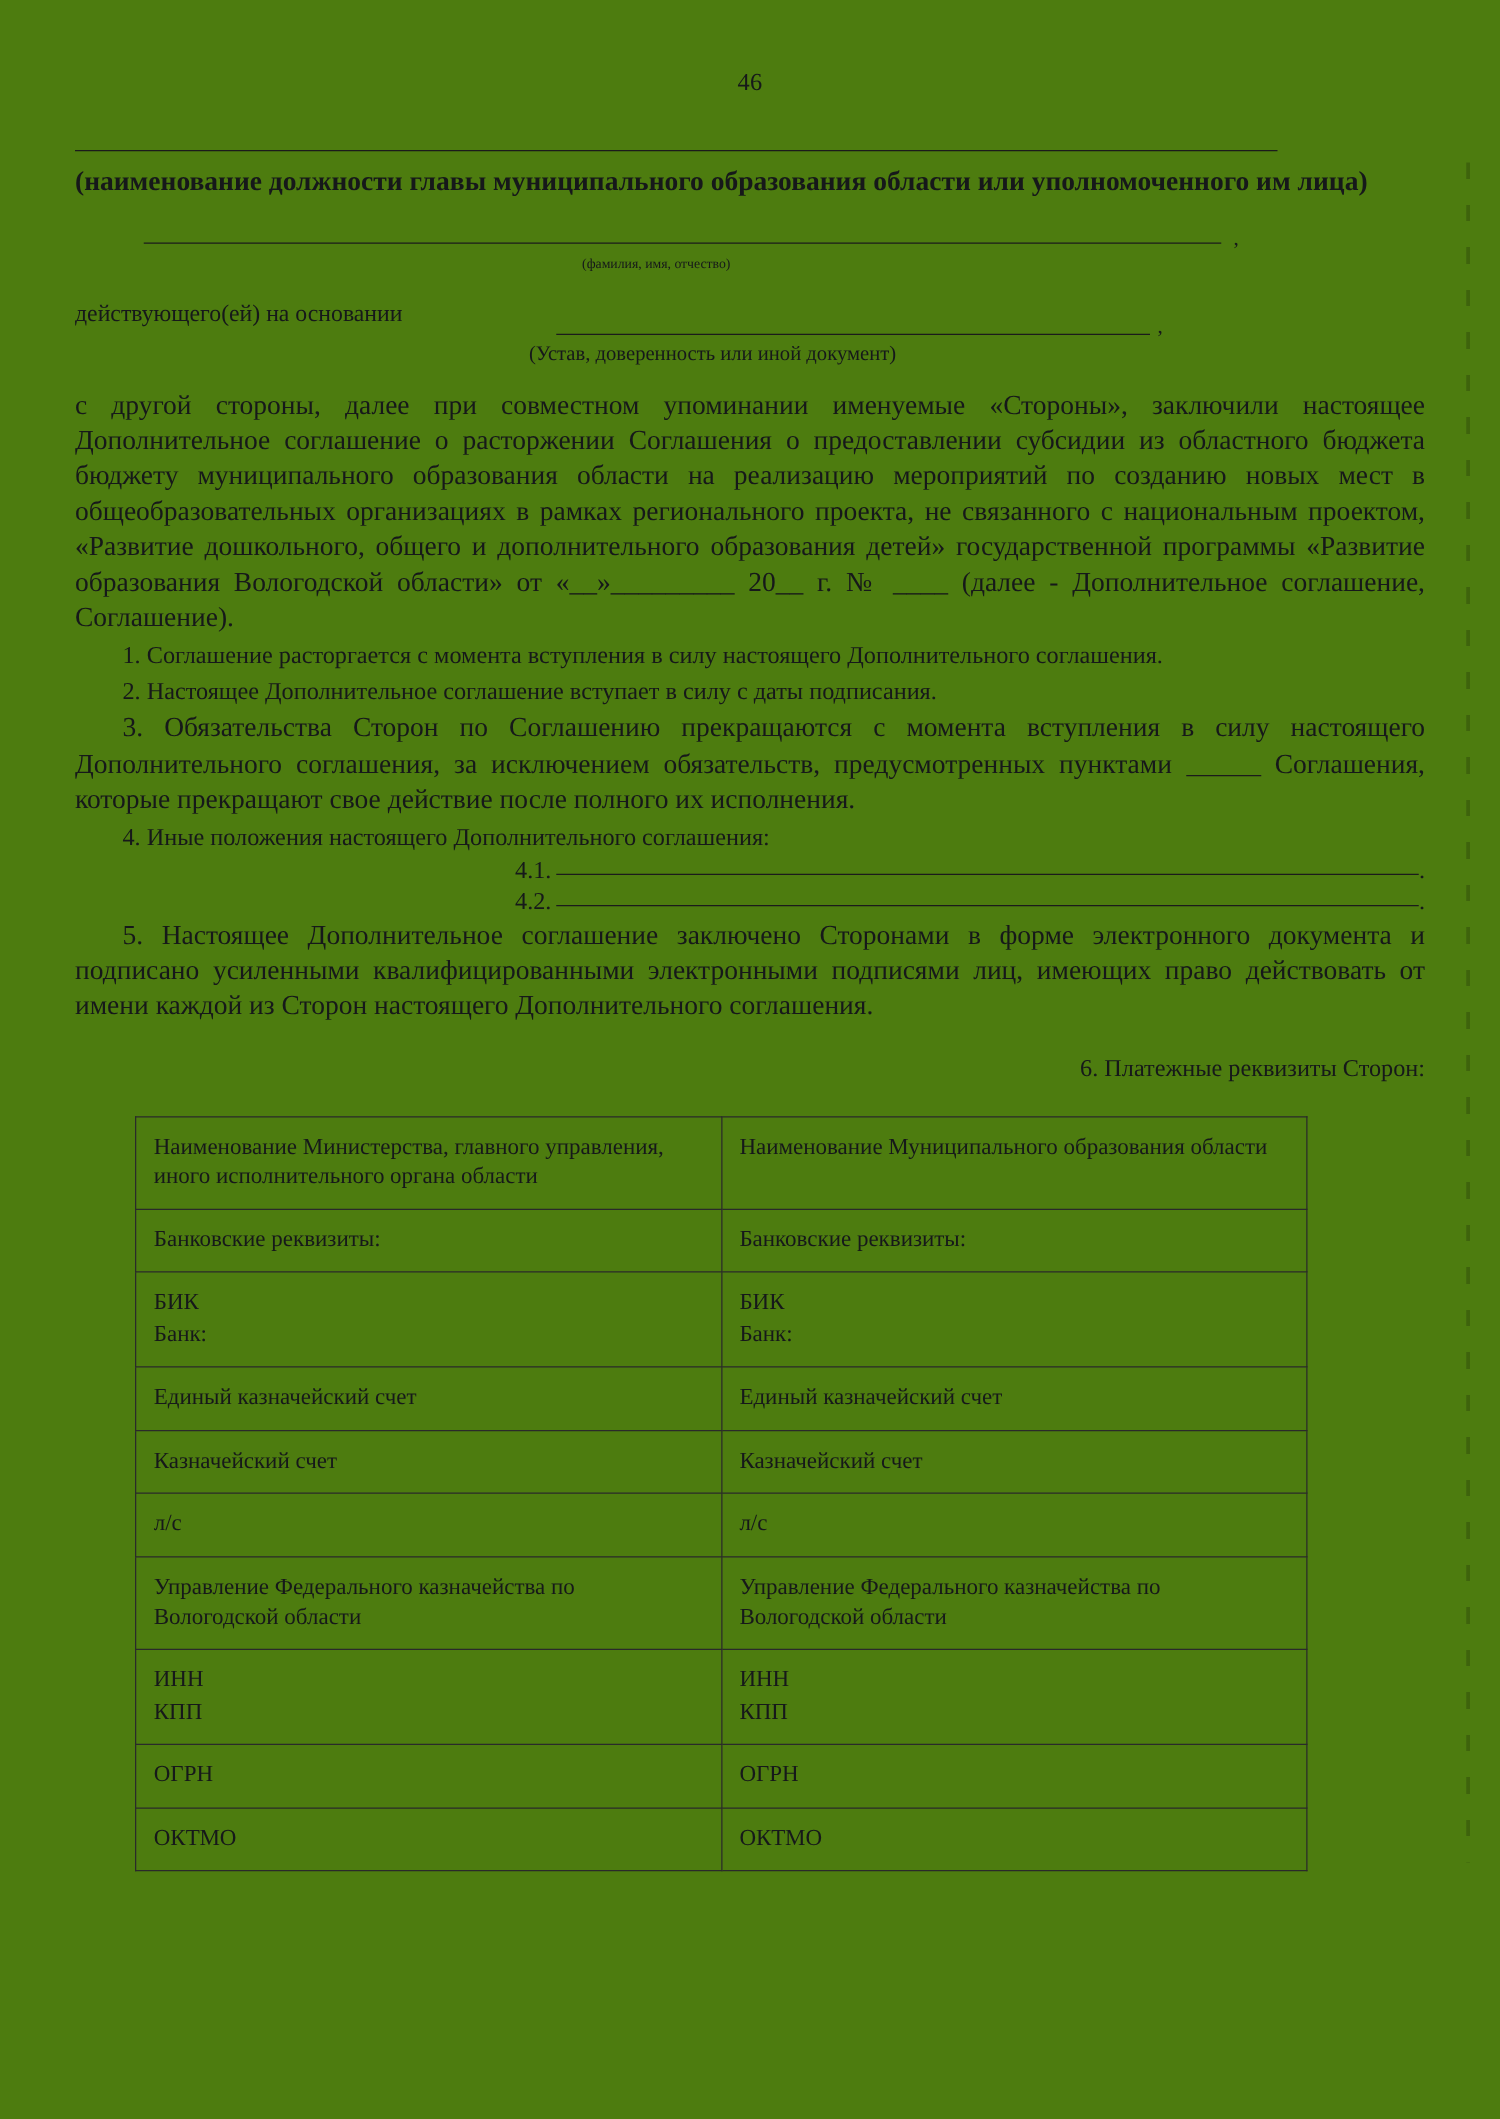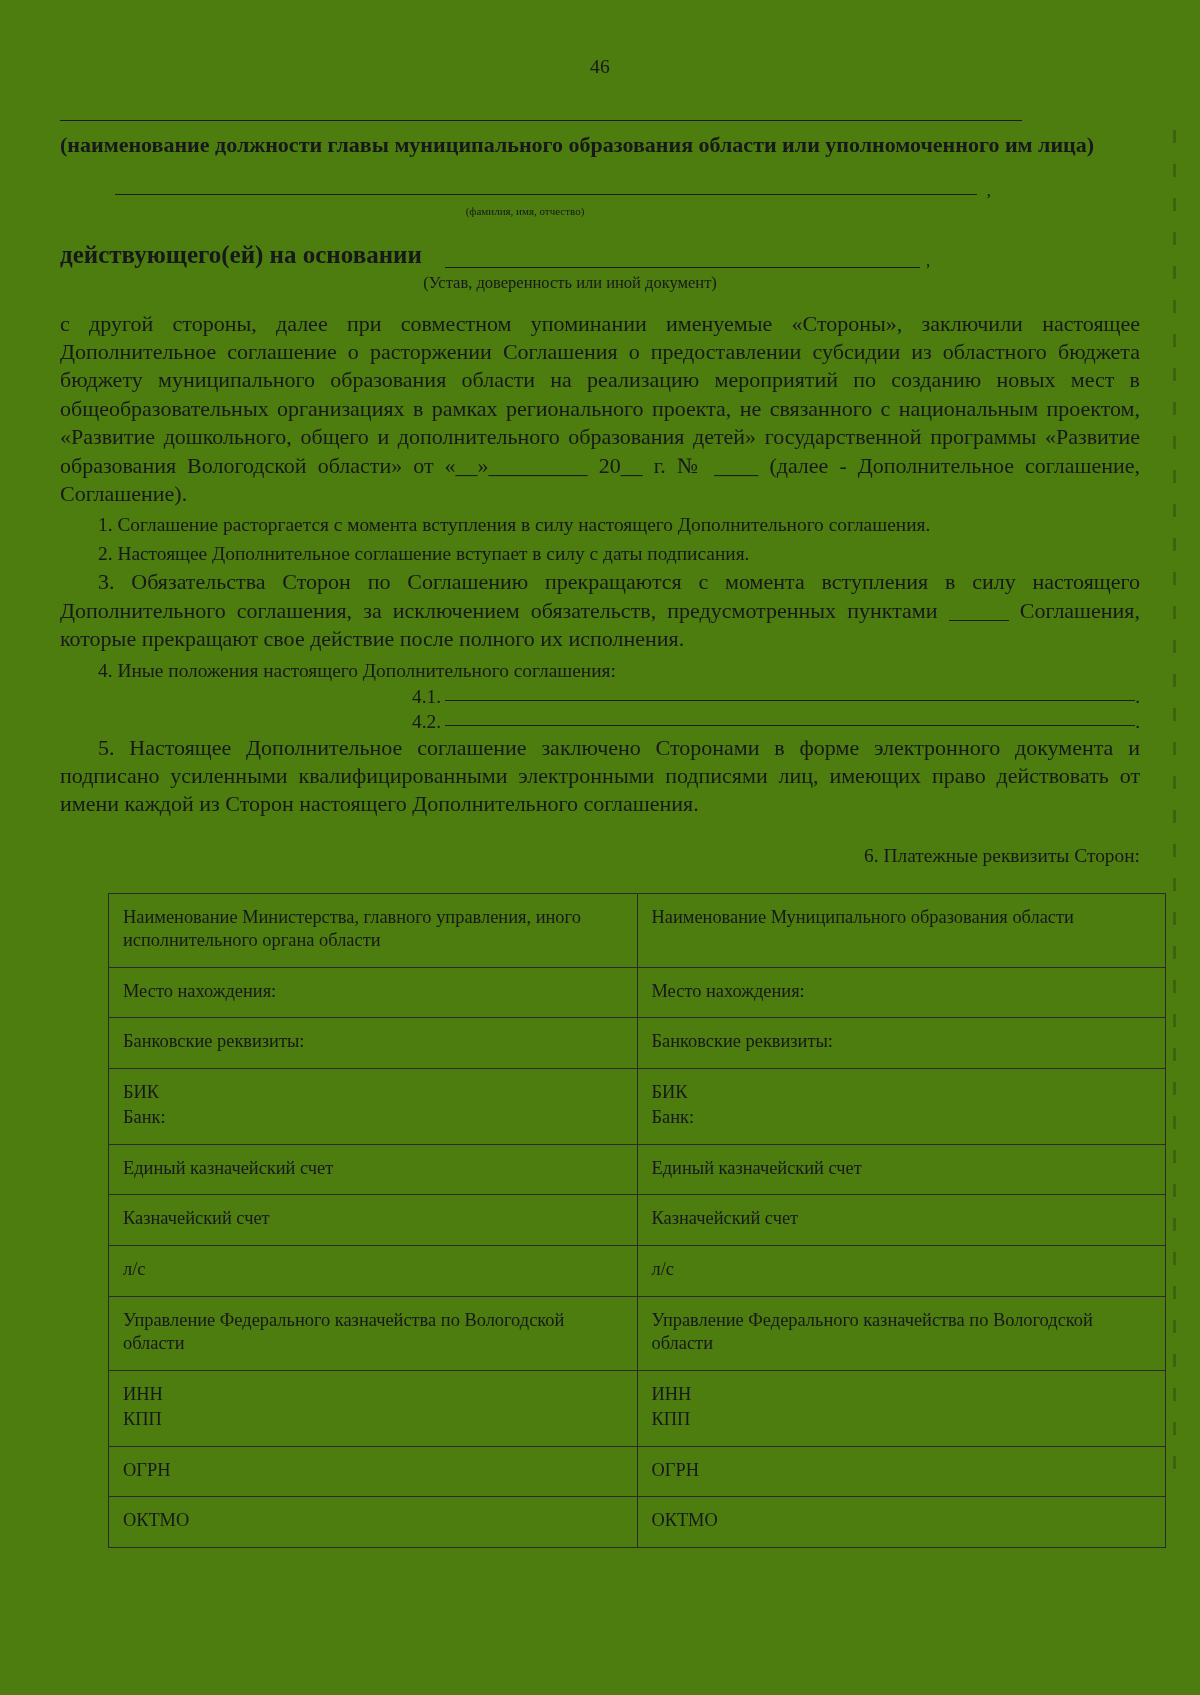--- a/index.html
+++ b/index.html
@@ -75,25 +75,24 @@
     margin-top: 10px;
     width: 930px;
   }
 
   .acting-row {
     margin-top: 24px;
     position: relative;
     height: 30px;
   }
   .acting-label {
-    font-size: 25px;
+    font-size: 19px;
     position: absolute;
     left: 0;
     top: 0;
-    font-weight: bold;
   }
   .acting-line {
     position: absolute;
     left: 385px;
     top: 26px;
     width: 475px;
     border-bottom: 1.3px solid #1b1b1b;
   }
   .acting-comma {
     position: absolute;
@@ -158,21 +157,21 @@
 
   .section-title {
     text-align: right;
     font-size: 19.4px;
     margin-top: 26px;
   }
 
   
   table.req {
     margin: 26px 0 0 48px;
-    width: 1058px;
+    width: 938px;
     border-collapse: collapse;
     table-layout: fixed;
   }
   table.req td {
     border: 1.2px solid #2a2a2a;
     vertical-align: top;
     padding: 12px 14px 14px 14px;
     font-size: 18.4px;
     line-height: 1.28;
     width: 50%;
@@ -250,28 +249,20 @@
           <tr>
             <td>
               <div class="sub first">Наименование Министерства, главного управления, иного исполнительного органа области</div>
             </td>
             <td>
               <div class="sub first">Наименование Муниципального образования области</div>
             </td>
           </tr>
           <tr>
             <td>
-              <div class="sub first">Место нахождения:</div>
-            </td>
-            <td>
-              <div class="sub first">Место нахождения:</div>
-            </td>
-          </tr>
-          <tr>
-            <td>
               <div class="sub first">Банковские реквизиты:</div>
             </td>
             <td>
               <div class="sub first">Банковские реквизиты:</div>
             </td>
           </tr>
           <tr>
             <td>
               <div class="sub first">БИК</div>
               <div class="sub tight">Банк:</div>

